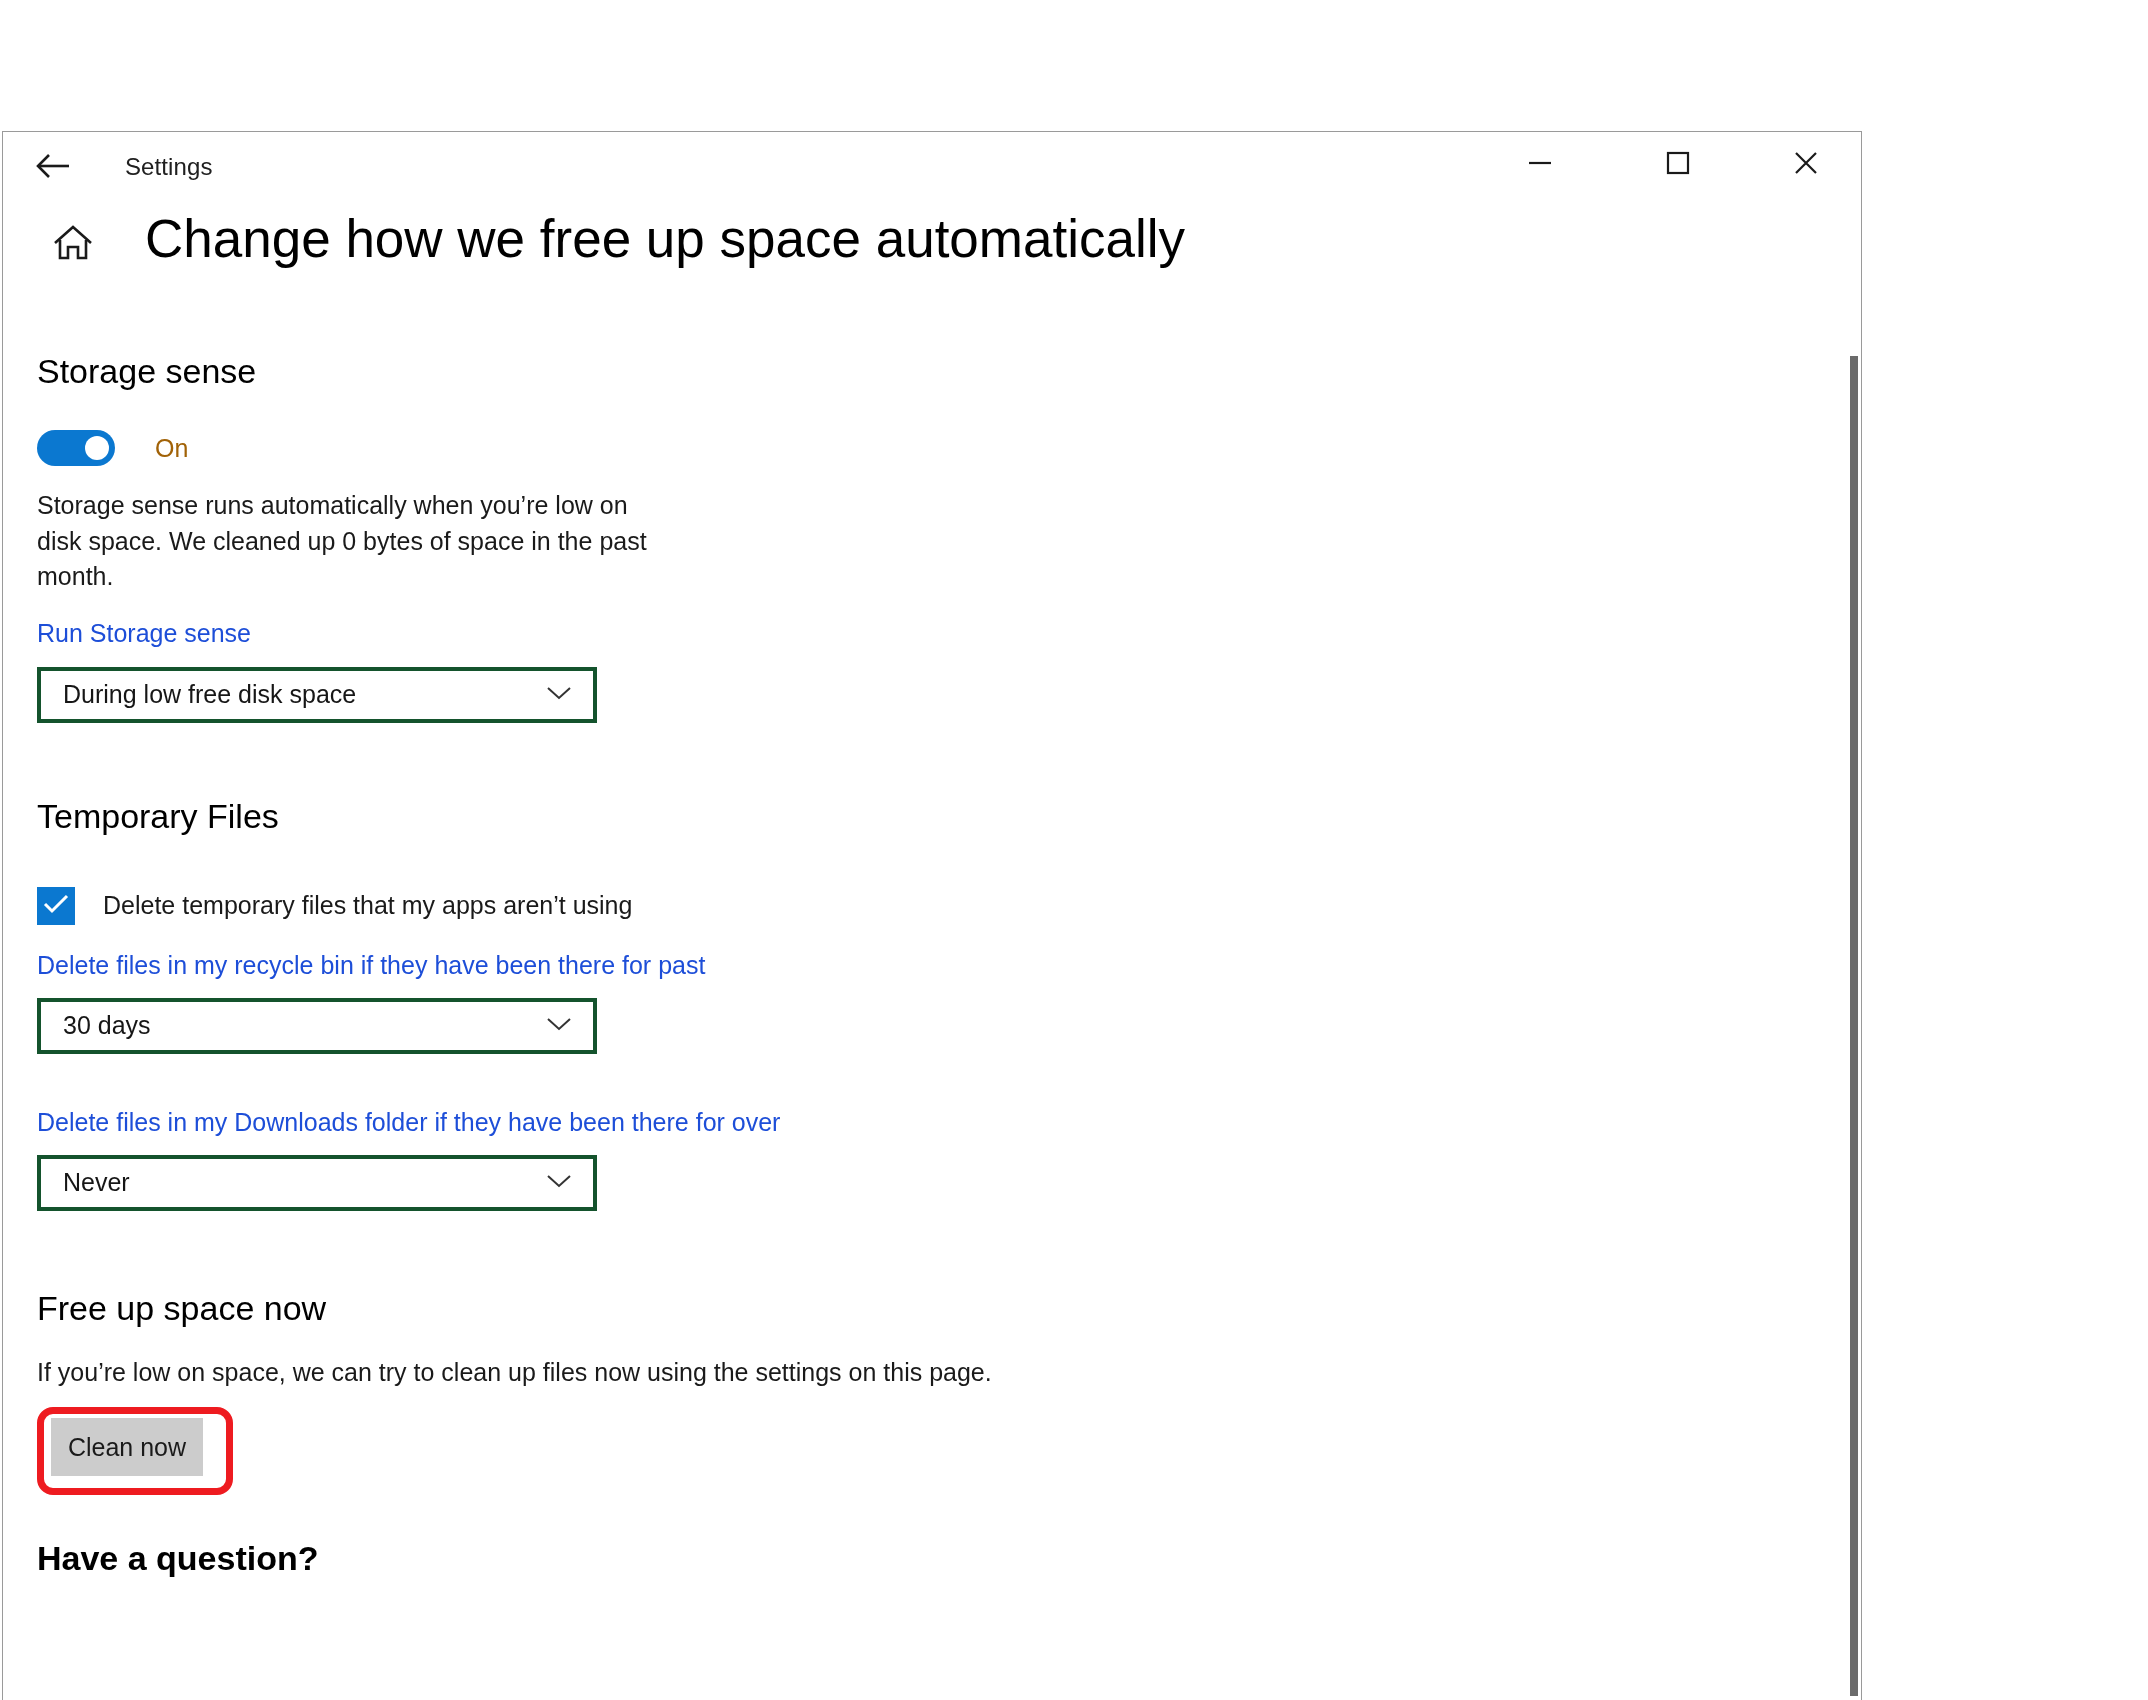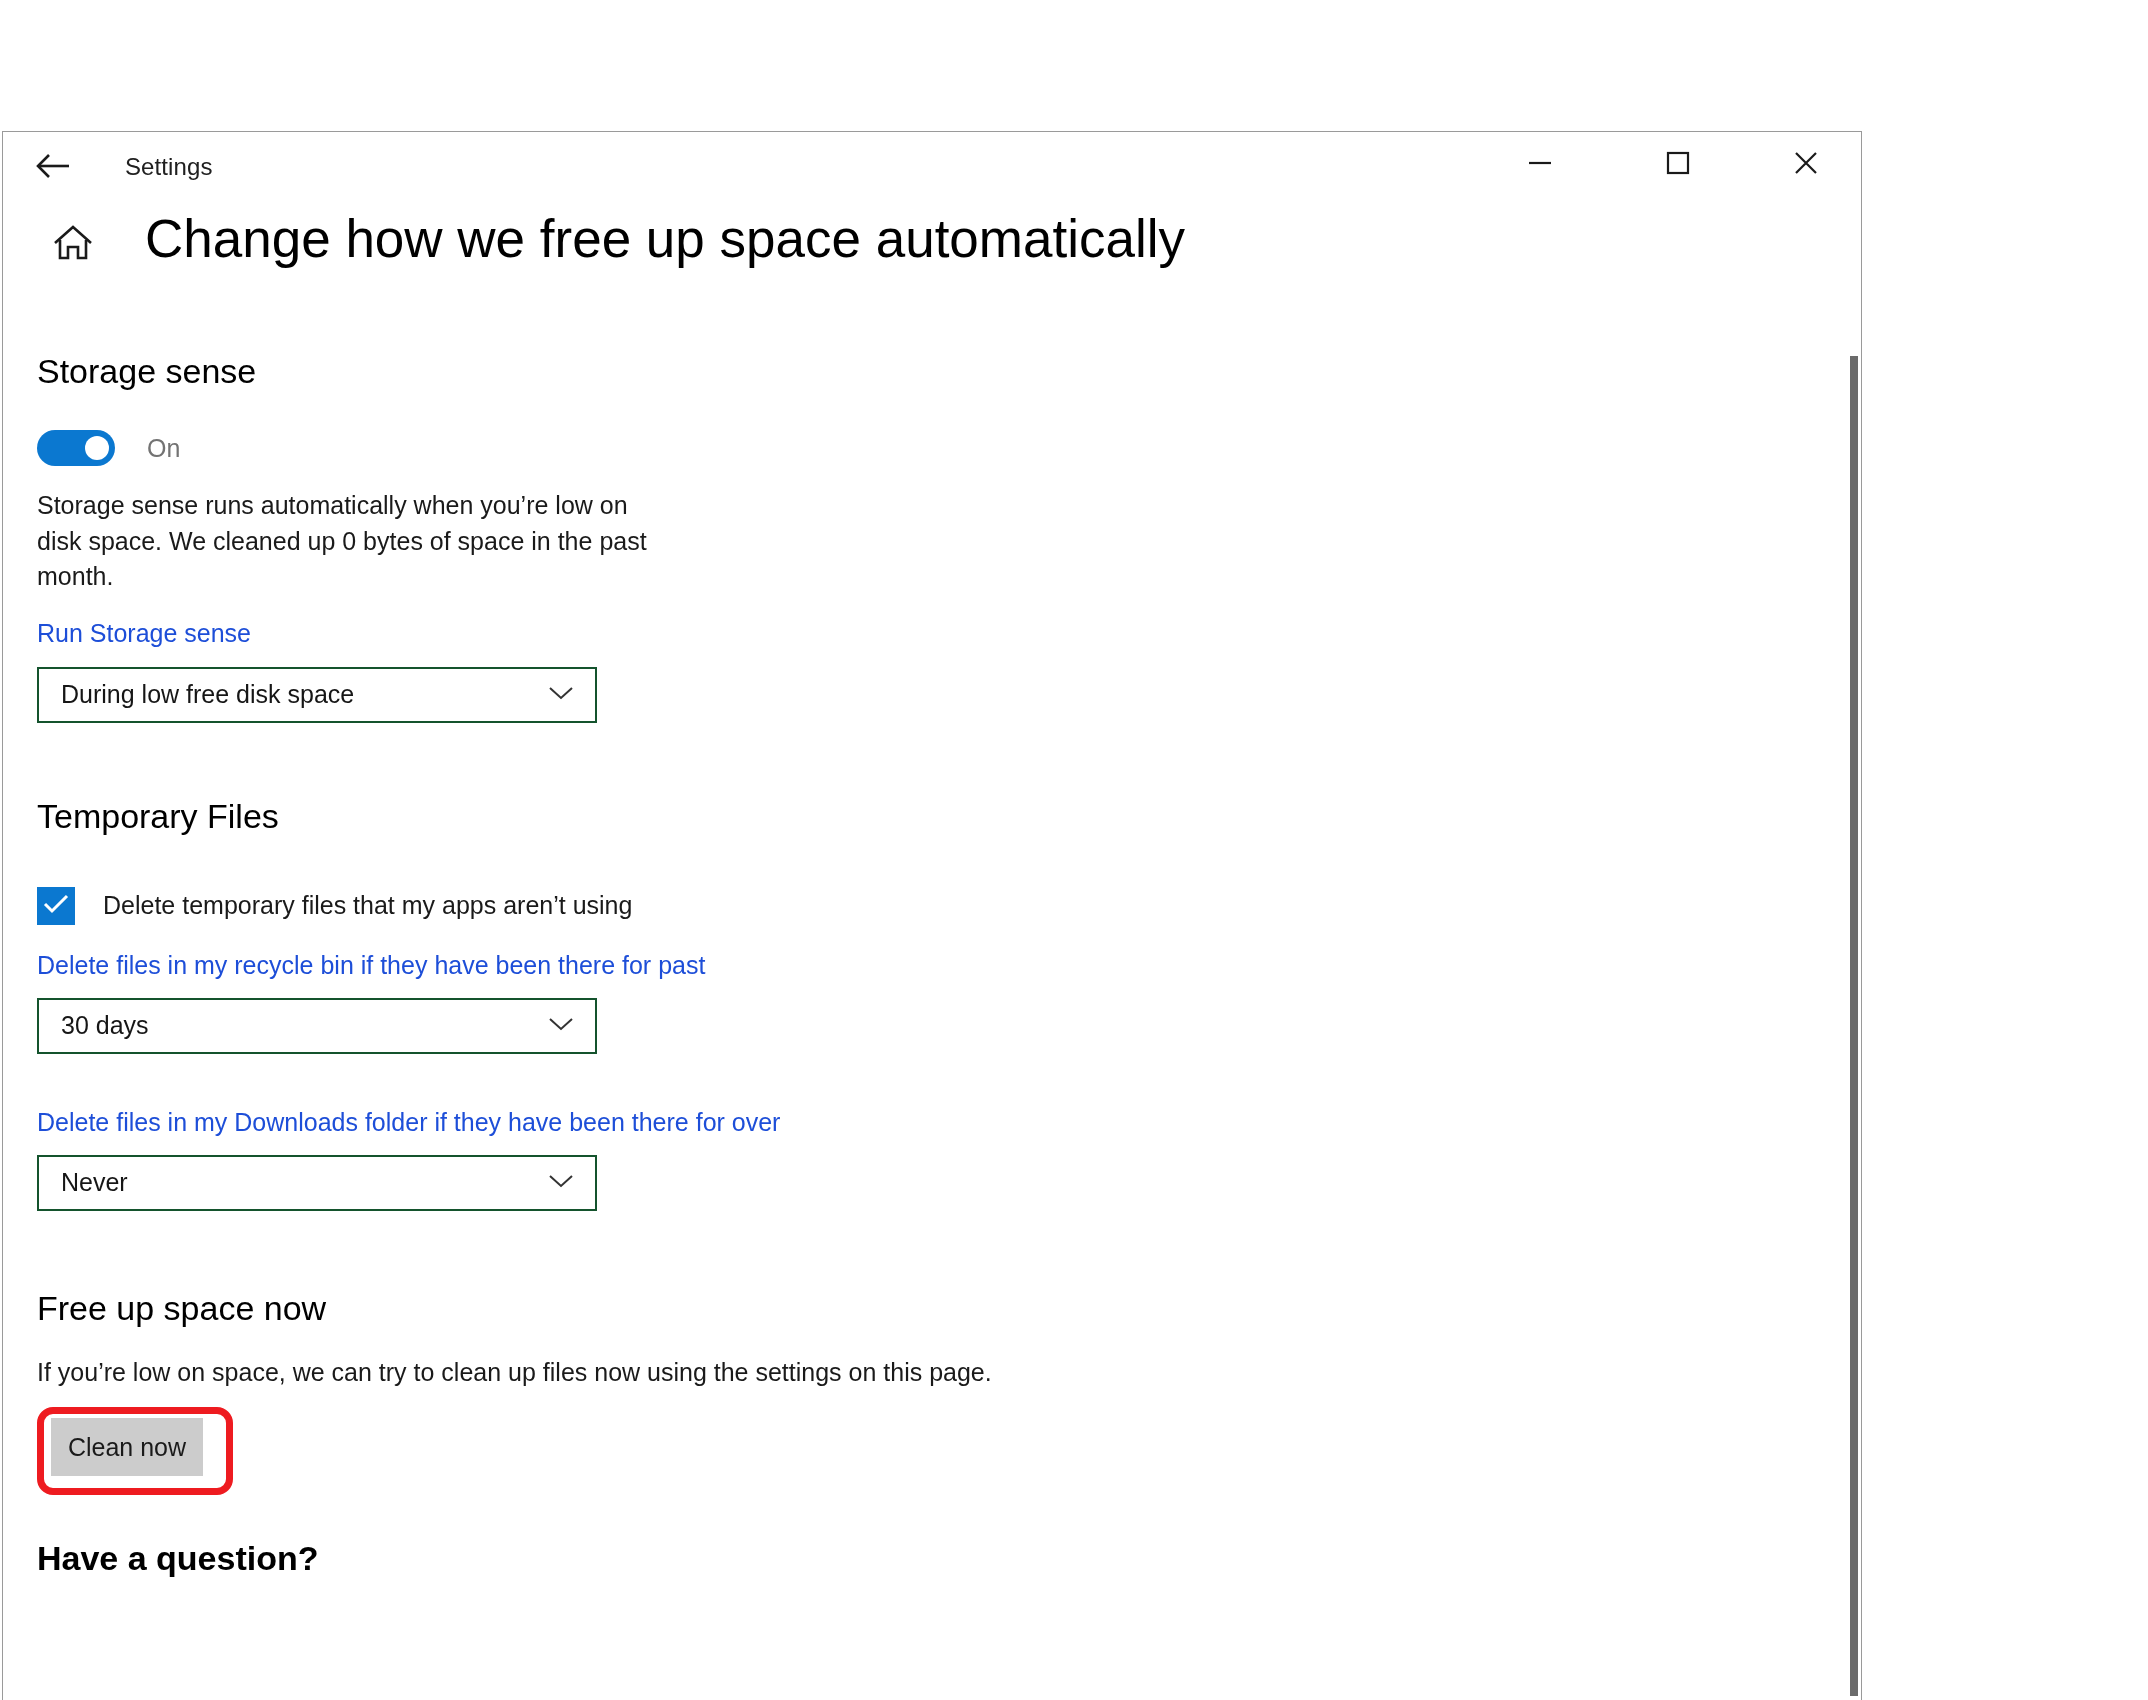--- a/index.html
+++ b/index.html
@@ -144,30 +144,30 @@
   #storage-sense-toggle .knob {
     position: absolute;
     right: 6px;
     top: 6px;
     width: 24px;
     height: 24px;
     border-radius: 50%;
     background: #ffffff;
   }
   #storage-sense-toggle-label {
-    margin-left: 32px;
-    font-size: 25px;
-    color: #737373;
+    margin-left: 40px;
+    font-size: 25px;
+    color: #a16207;
   }
 
   
   .combobox {
     width: 560px;
     height: 56px;
-    border: 2px solid #14532d;
+    border: 4px solid #14532d;
     background: #ffffff;
     box-sizing: border-box;
     display: flex;
     align-items: center;
     justify-content: space-between;
     padding: 0 20px 0 22px;
     cursor: pointer;
   }
   .combobox .cb-value {
     font-size: 25px;

